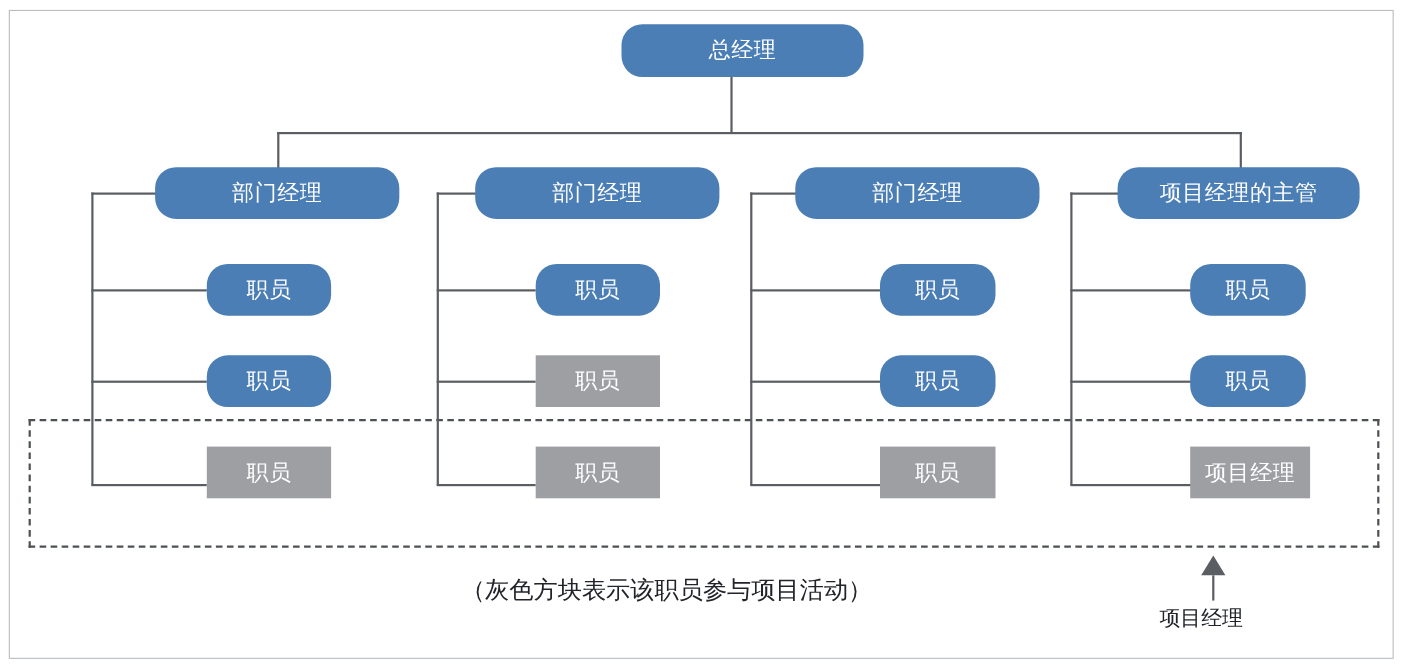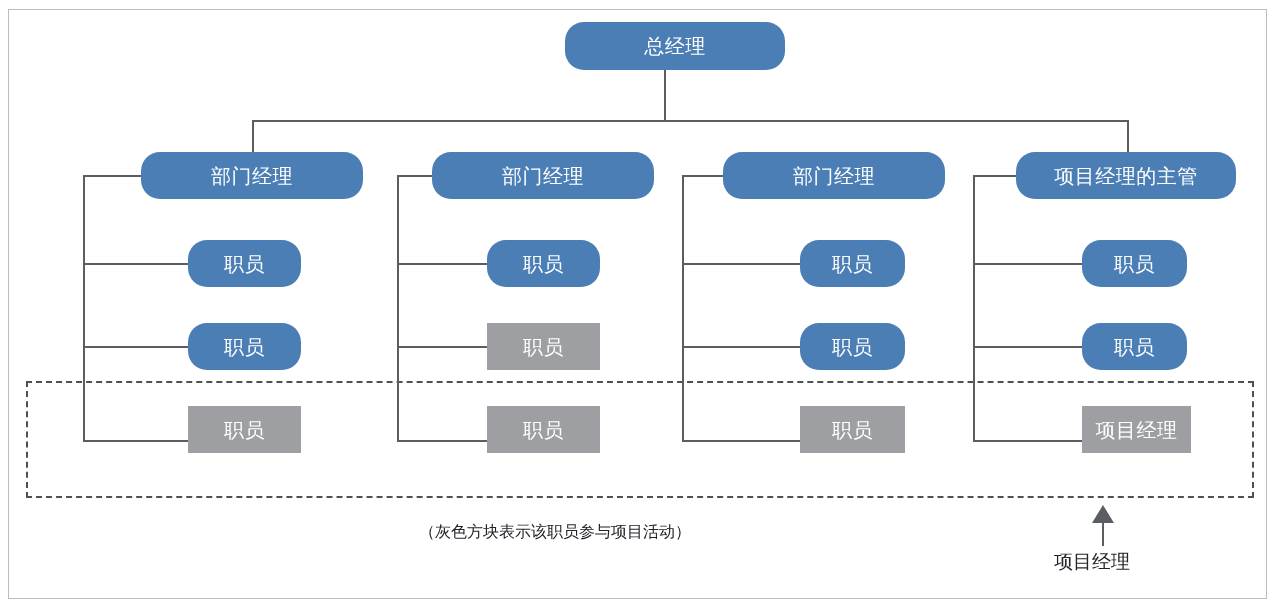--- a/index.html
+++ b/index.html
@@ -52,21 +52,21 @@
   .vline { width: 2px; }
 
   .dashbox {
     position: absolute;
     box-sizing: border-box;
     border: 2px dashed #4d5154;
     z-index: 1;
   }
   .caption {
     position: absolute;
-    font-size: 16px;
+    font-size: 22px;
     color: #22242a;
     white-space: nowrap;
     z-index: 5;
   }
   .arrow-shaft {
     position: absolute;
     width: 2px;
     background: #5a5e62;
     z-index: 5;
   }

